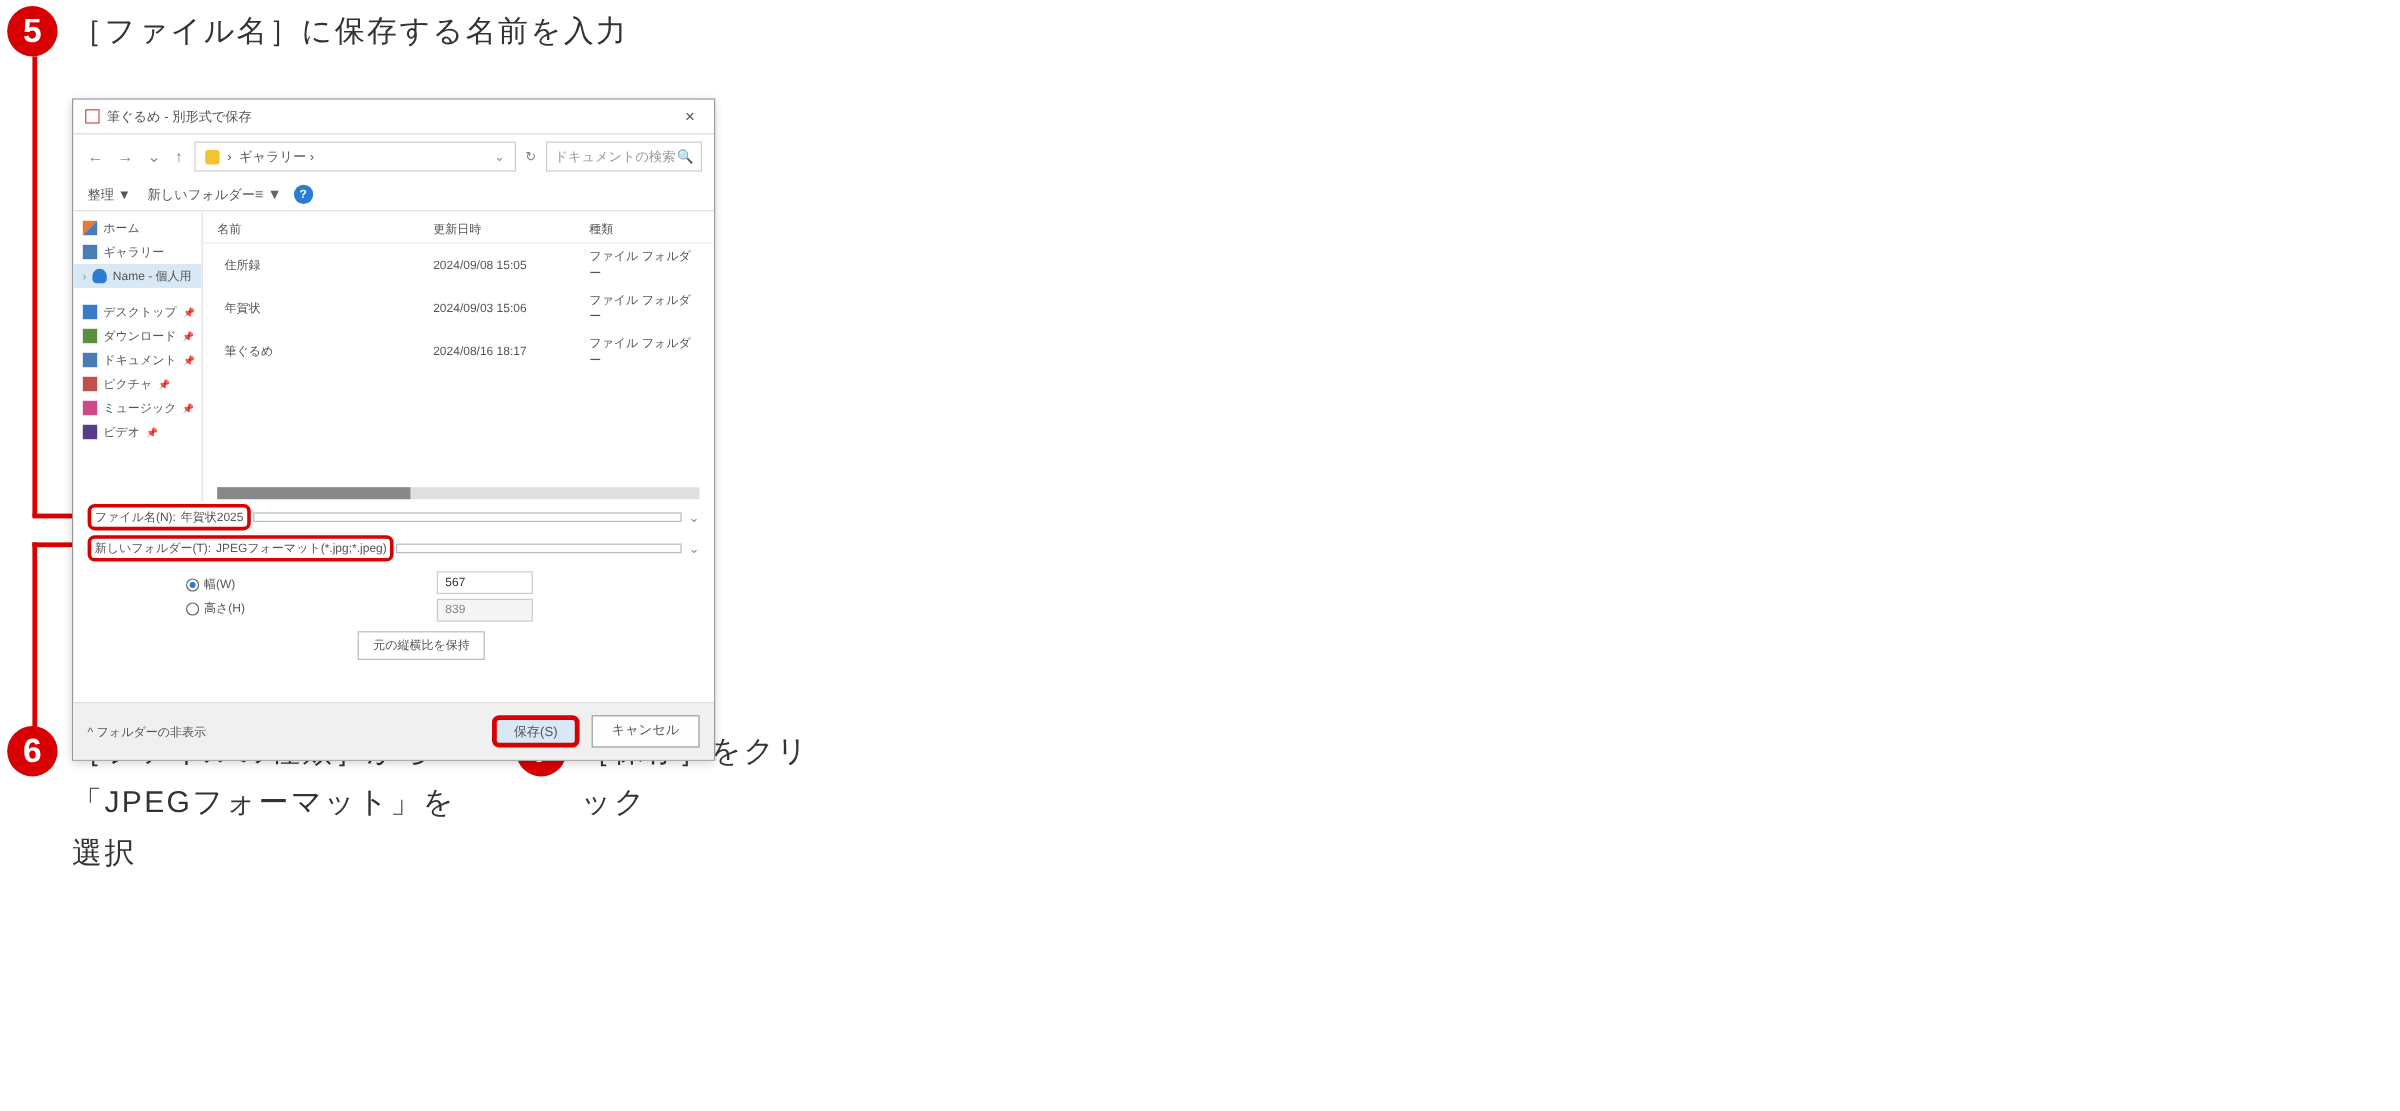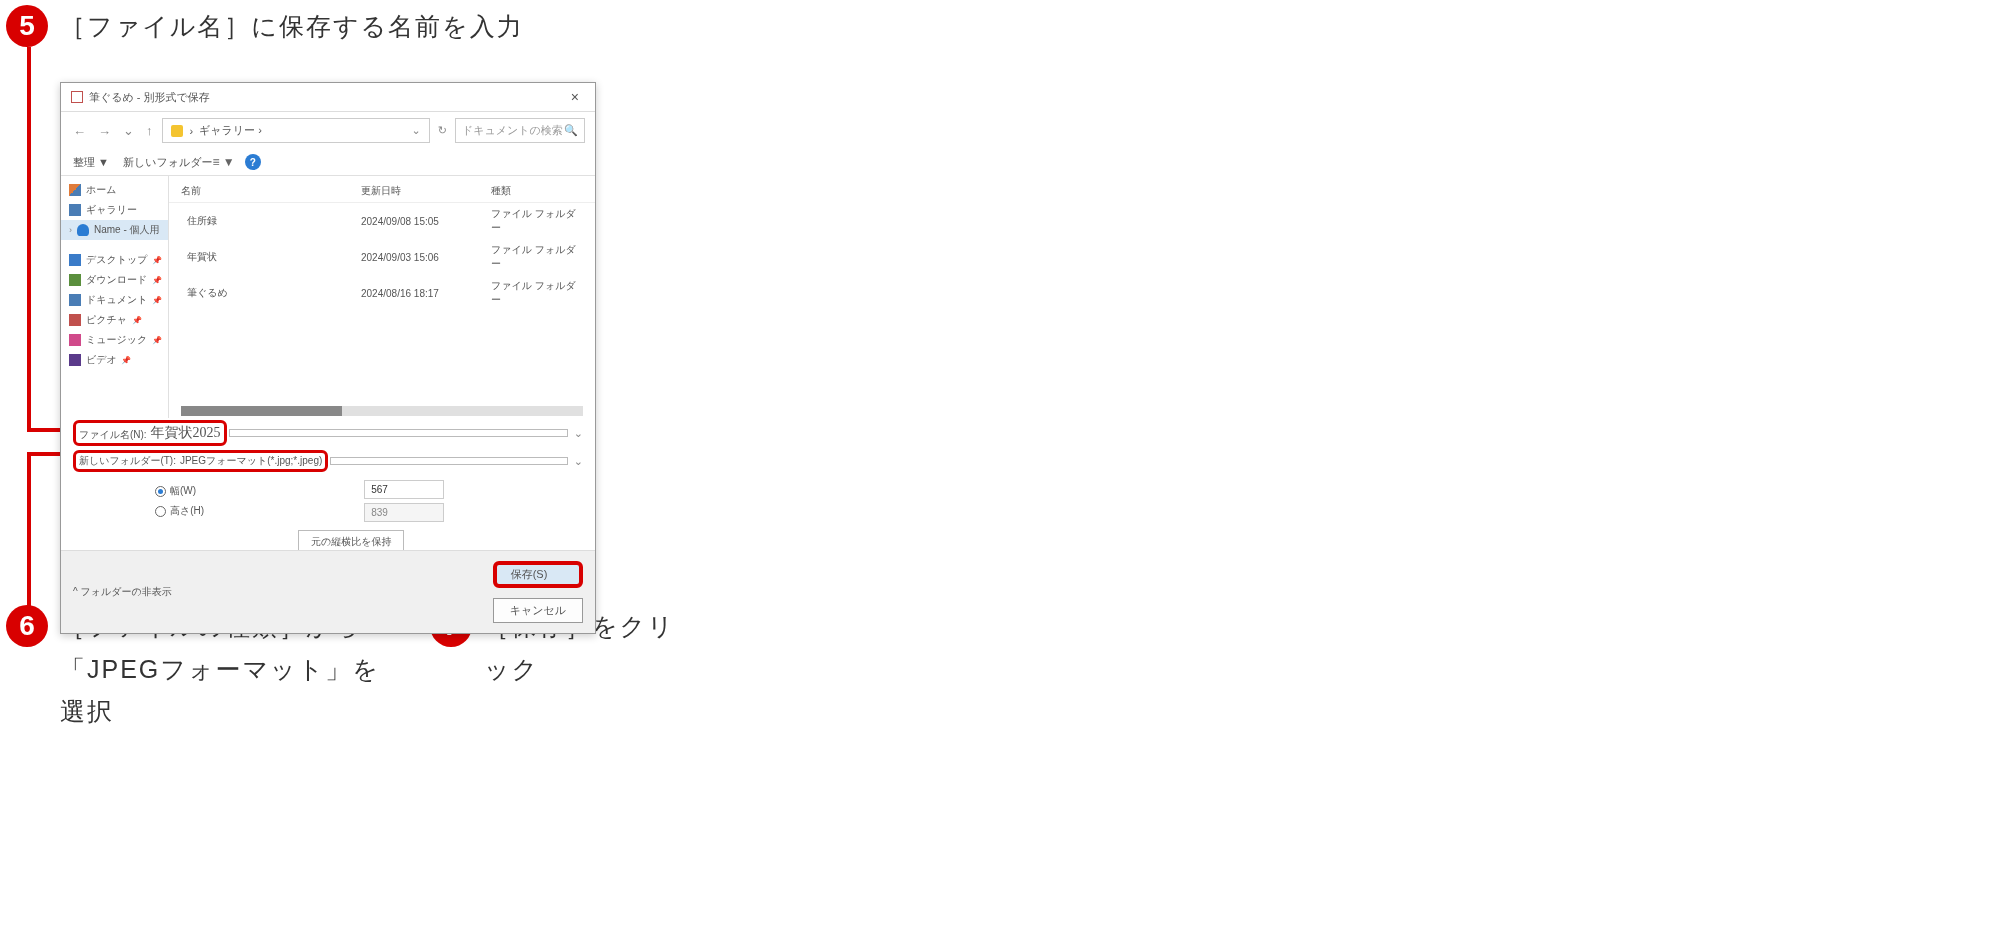--- a/index.html
+++ b/index.html
@@ -217,21 +217,21 @@
       display: flex;
       justify-content: space-between;
       align-items: center;
       padding: 10px 12px;
       background: #f0f0f0;
       border-top: 1px solid #ddd;
       position: absolute;
       left: 0; right: 0; bottom: 0;
     }
     .folder-hide { font-size: 10px; color: #555; }
-    .footer-buttons { display: flex; gap: 10px; flex-direction: column; }
+    .footer-buttons { display: flex; gap: 10px; }
     .btn {
       border: 1px solid #999;
       padding: 4px 16px;
       font-size: 11px;
       background: #fdfdfd;
     }
     .btn-save {
       border: 4px solid #d80000;
       border-radius: 6px;
       padding: 2px 14px;
@@ -370,21 +370,21 @@
         <div class="col-type">ファイル フォルダー</div>
       </div>
       <div class="filelist-scrollbar"></div>
     </div>
   </div>
 
   <div class="form-area">
     <div class="form-row">
       <span class="highlight-red" style="display:flex;align-items:flex-end;gap:4px;">
         <span class="form-label" style="width:auto;">ファイル名(N):</span>
-        <span style="font-size:14px;font-family:Liberation Serif, serif;">年賀状2025</span>
+        <span style="font-size:10px;">年賀状2025</span>
       </span>
       <div class="form-input" style="margin-left:-4px;"></div>
       <span style="color:#888;">⌄</span>
     </div>
     <div class="form-row">
       <span class="highlight-red" style="display:flex;align-items:center;gap:4px;">
         <span class="form-label" style="width:auto;">新しいフォルダー(T):</span>
         <span style="font-size:10px;">JPEGフォーマット(*.jpg;*.jpeg)</span>
       </span>
       <div class="form-input" style="margin-left:-4px;"></div>

